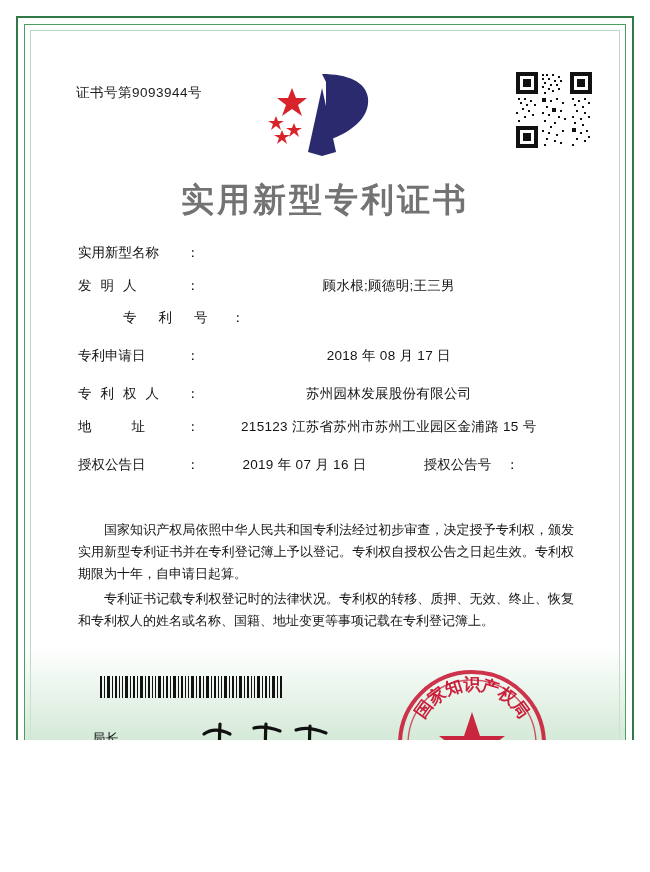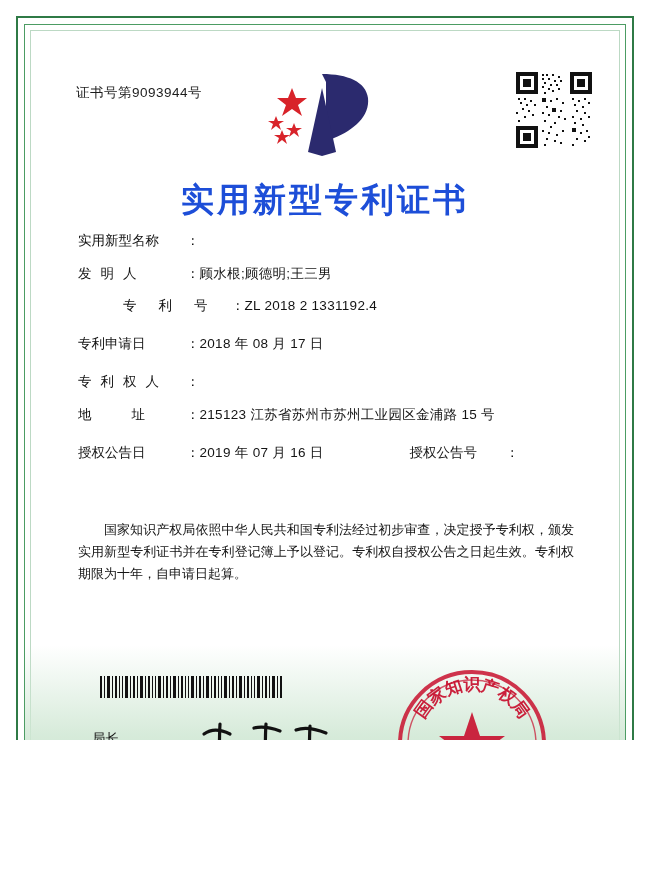--- a/index.html
+++ b/index.html
@@ -80,28 +80,29 @@
 
   .title {
     position: absolute;
     left: 0; top: 178px;
     width: 650px;
     text-align: center;
     font-family: "DejaVu Serif", "Liberation Serif", serif;
     font-size: 33px;
     font-weight: bold;
     letter-spacing: 3px;
-    color: #1d4ed8;
+    color: #737373;
   }
 
   
   .fields {
     position: absolute;
-    left: 78px; top: 232px;
+    left: 78px; top: 244px;
     width: 500px;
+    text-align: center;
   }
   .row {
     display: flex;
     align-items: baseline;
     margin-bottom: 14.5px;
     font-size: 13.5px;
     color: #141414;
   }
   .row .lbl {
     width: 108px;
@@ -318,51 +319,52 @@
 
     <div class="row">
       <span class="lbl" style="letter-spacing:9px;">发明人</span>
       <span style="flex:0 0 10px;">：</span>
       <span class="val">顾水根;顾德明;王三男</span>
     </div>
 
     <div class="row">
       <span class="lbl" style="letter-spacing:22px;margin-left:45px;">专利号</span>
       <span style="flex:0 0 10px;">：</span>
-      <span class="val">ZL 2018 2 1331192.4</span>
     </div>
 
     <div class="row" style="margin-top:20px;">
       <span class="lbl">专利申请日</span>
       <span style="flex:0 0 10px;">：</span>
       <span class="val">2018 年 08 月 17 日</span>
     </div>
 
     <div class="row" style="margin-top:20px;">
       <span class="lbl" style="letter-spacing:9px;">专利权人</span>
       <span style="flex:0 0 10px;">：</span>
+      <span class="val">苏州园林发展股份有限公司</span>
     </div>
 
     <div class="row">
       <span class="lbl" style="letter-spacing:40px;">地址</span>
       <span style="flex:0 0 10px;">：</span>
       <span class="val addr-val">215123 江苏省苏州市苏州工业园区金浦路 15 号</span>
     </div>
 
     <div class="row two" style="margin-top:20px;">
       <span class="lbl">授权公告日</span>
       <span style="flex:0 0 10px;">：</span>
       <span class="val">2019 年 07 月 16 日</span>
       <span class="lbl2">授权公告号</span>
       <span style="flex:0 0 10px;">：</span>
     </div>
 
   </div>
 
   <div class="para p1">国家知识产权局依照中华人民共和国专利法经过初步审查，决定授予专利权，颁发实用新型专利证书并在专利登记簿上予以登记。专利权自授权公告之日起生效。专利权期限为十年，自申请日起算。</div>
+  <div class="para p2">专利证书记载专利权登记时的法律状况。专利权的转移、质押、无效、终止、恢复和专利权人的姓名或名称、国籍、地址变更等事项记载在专利登记簿上。</div>
 
   <div class="barcode">
     <svg viewBox="0 0 182 22" width="182" height="22" xmlns="http://www.w3.org/2000/svg" shape-rendering="crispEdges">
       <rect width="182" height="22" fill="#ffffff" fill-opacity="0"></rect>
       <g fill="#111111">
         <rect x="0" y="0" width="2" height="22"></rect>
           <rect x="4" y="0" width="1" height="22"></rect>
         <rect x="7" y="0" width="3" height="22"></rect>
           <rect x="12" y="0" width="1" height="22"></rect>
         <rect x="15" y="0" width="2" height="22"></rect>

